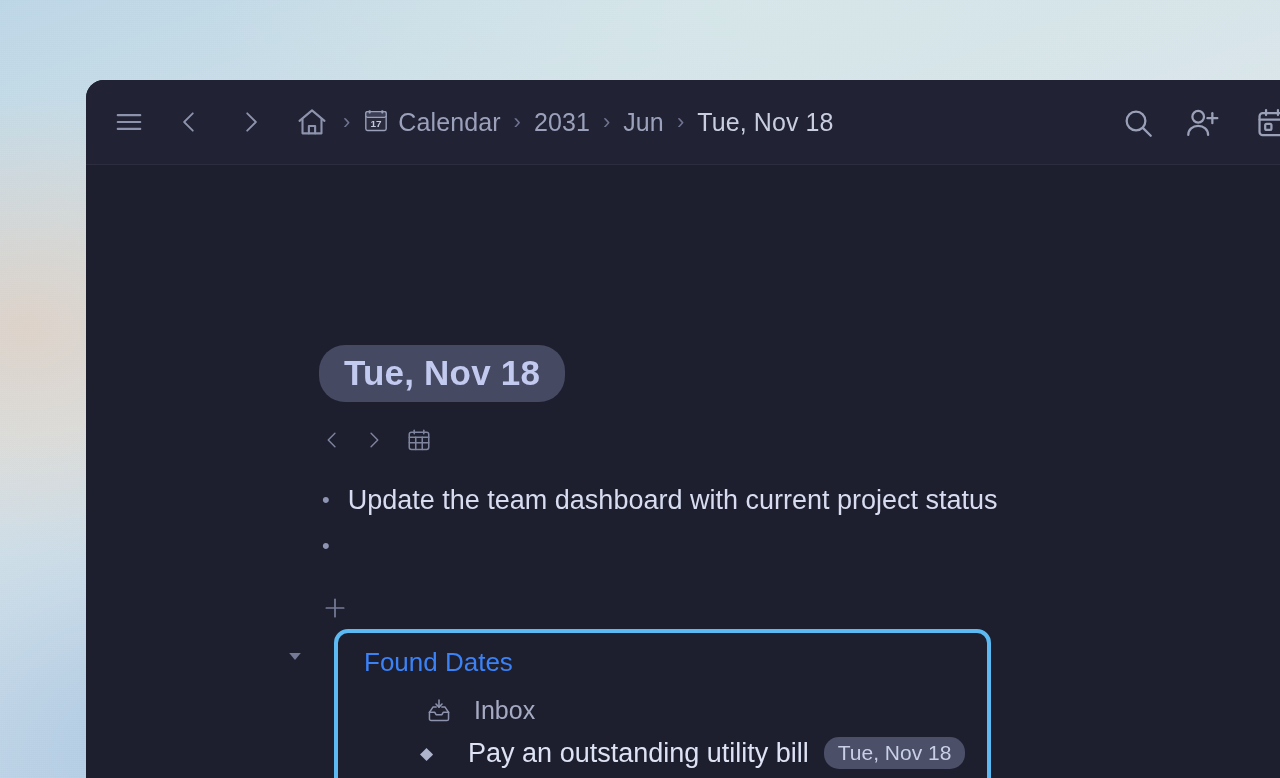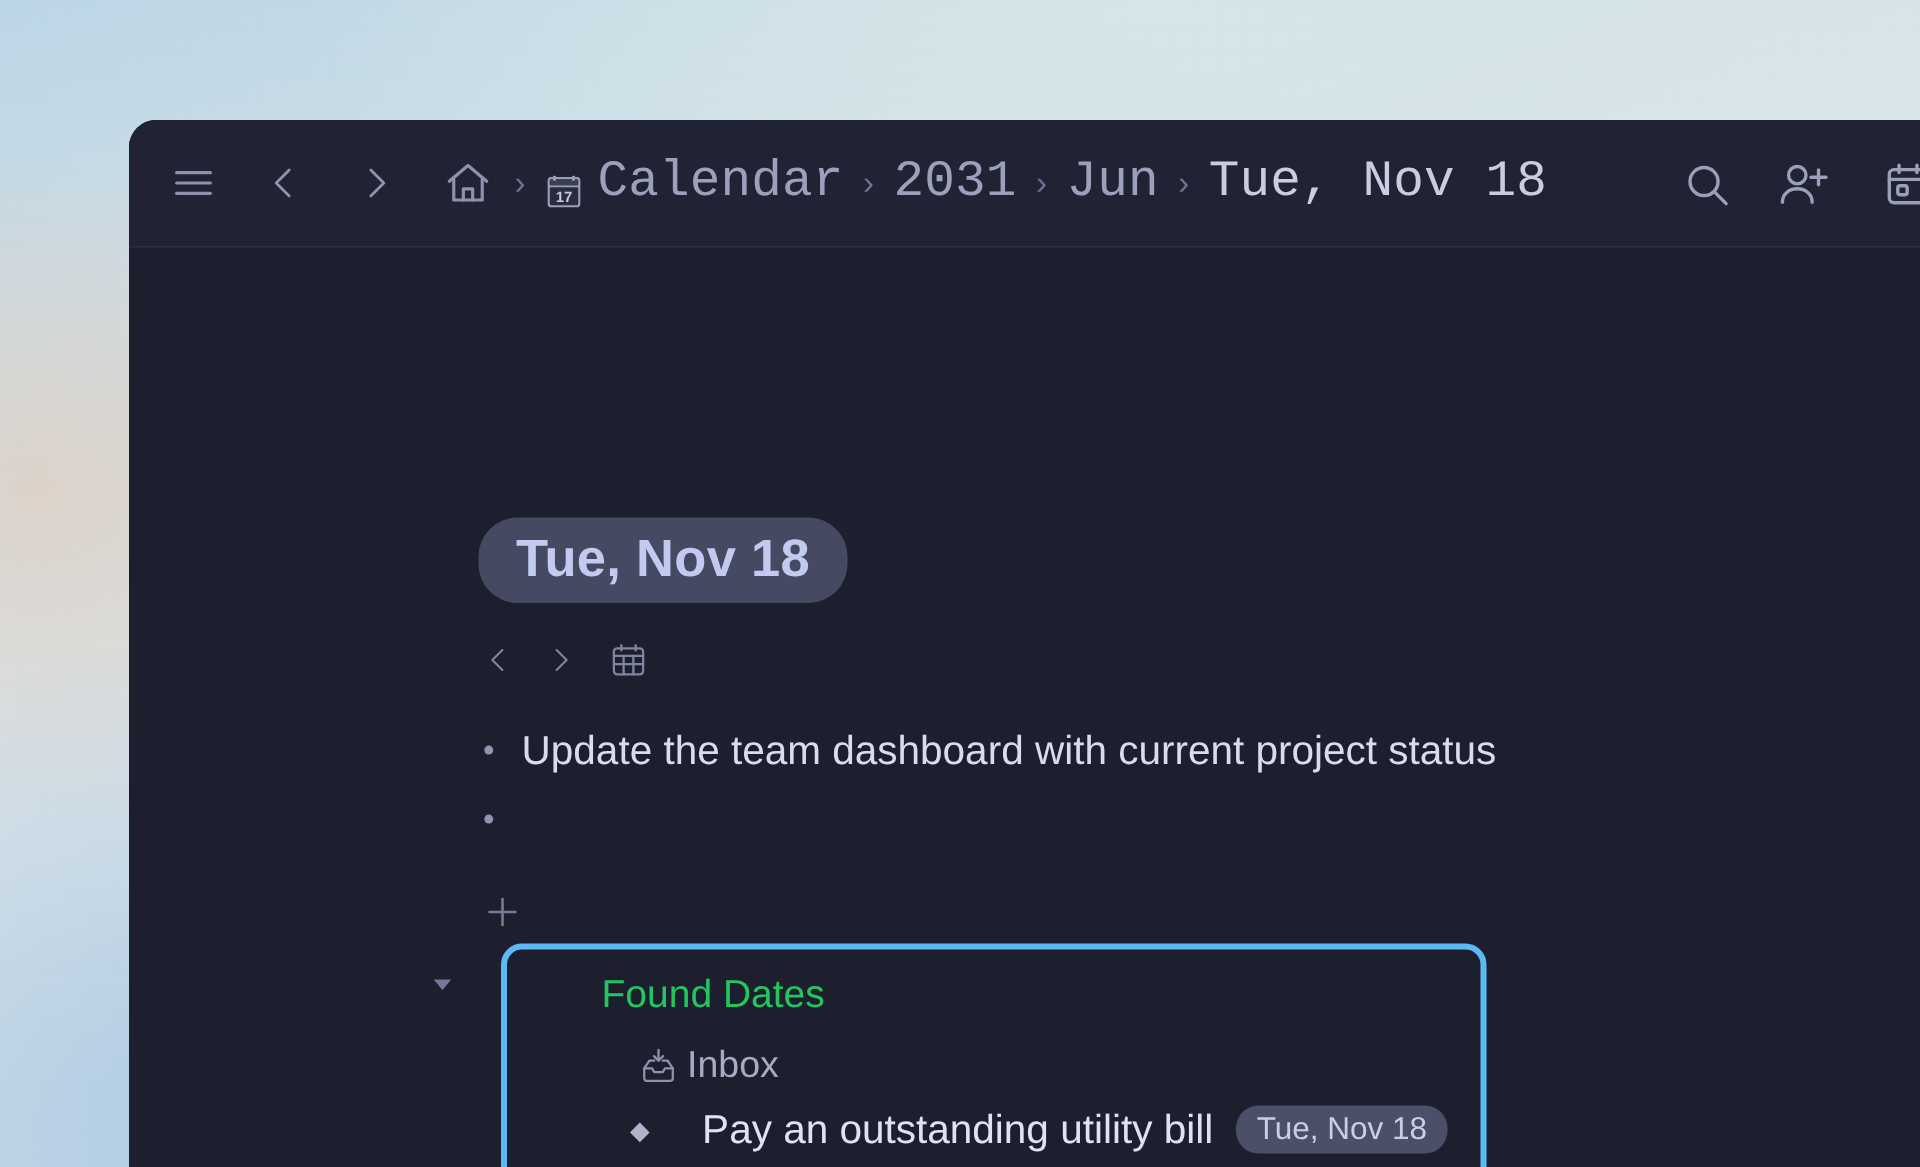--- a/index.html
+++ b/index.html
@@ -74,30 +74,29 @@
 
   .crumb-sep {
     color: #6d7391;
     font-size: 22px;
     margin: 0 13px;
     flex: none;
     line-height: 1;
   }
   .crumb {
     color: #9ba1bb;
-    font-size: 34px;
+    font-size: 25px;
     white-space: nowrap;
     flex: none;
     letter-spacing: 0.1px;
-    font-family: Liberation Mono, monospace;
   }
   .crumb.current { color: #c8cde0; }
   #crumb-calendar-wrap {
     display: flex;
-    align-items: flex-end;
+    align-items: flex-start;
     gap: 9px;
     flex: none;
   }
   #crumb-calendar-icon { width: 26px; height: 26px; color: #9aa0ba; display:block; }
 
   #header-actions {
     position: absolute;
     right: 0;
     top: 0;
     height: 85px;
@@ -201,30 +200,29 @@
     position: absolute;
     left: 248px;
     top: 464px;
     width: 657px;
     height: 238px;
     border: 4px solid #5cb9f2;
     border-radius: 14px;
     padding: 14px 0 0 26px;
   }
   #found-dates-title {
-    color: #22c55e;
+    color: #3b82f6;
     font-size: 26px;
     line-height: 1.2;
     margin-bottom: 18px;
-    margin-left: 37px;
   }
   #inbox-row {
     display: flex;
     align-items: center;
-    gap: 6px;
+    gap: 22px;
     margin-left: 62px;
     margin-bottom: 12px;
   }
   #inbox-icon { width: 26px; height: 26px; color: #8d93ad; flex:none; display:block; }
   #inbox-label { color: #a6abc4; font-size: 25px; }
 
   #found-task-row {
     display: flex;
     align-items: center;
     gap: 15px;

